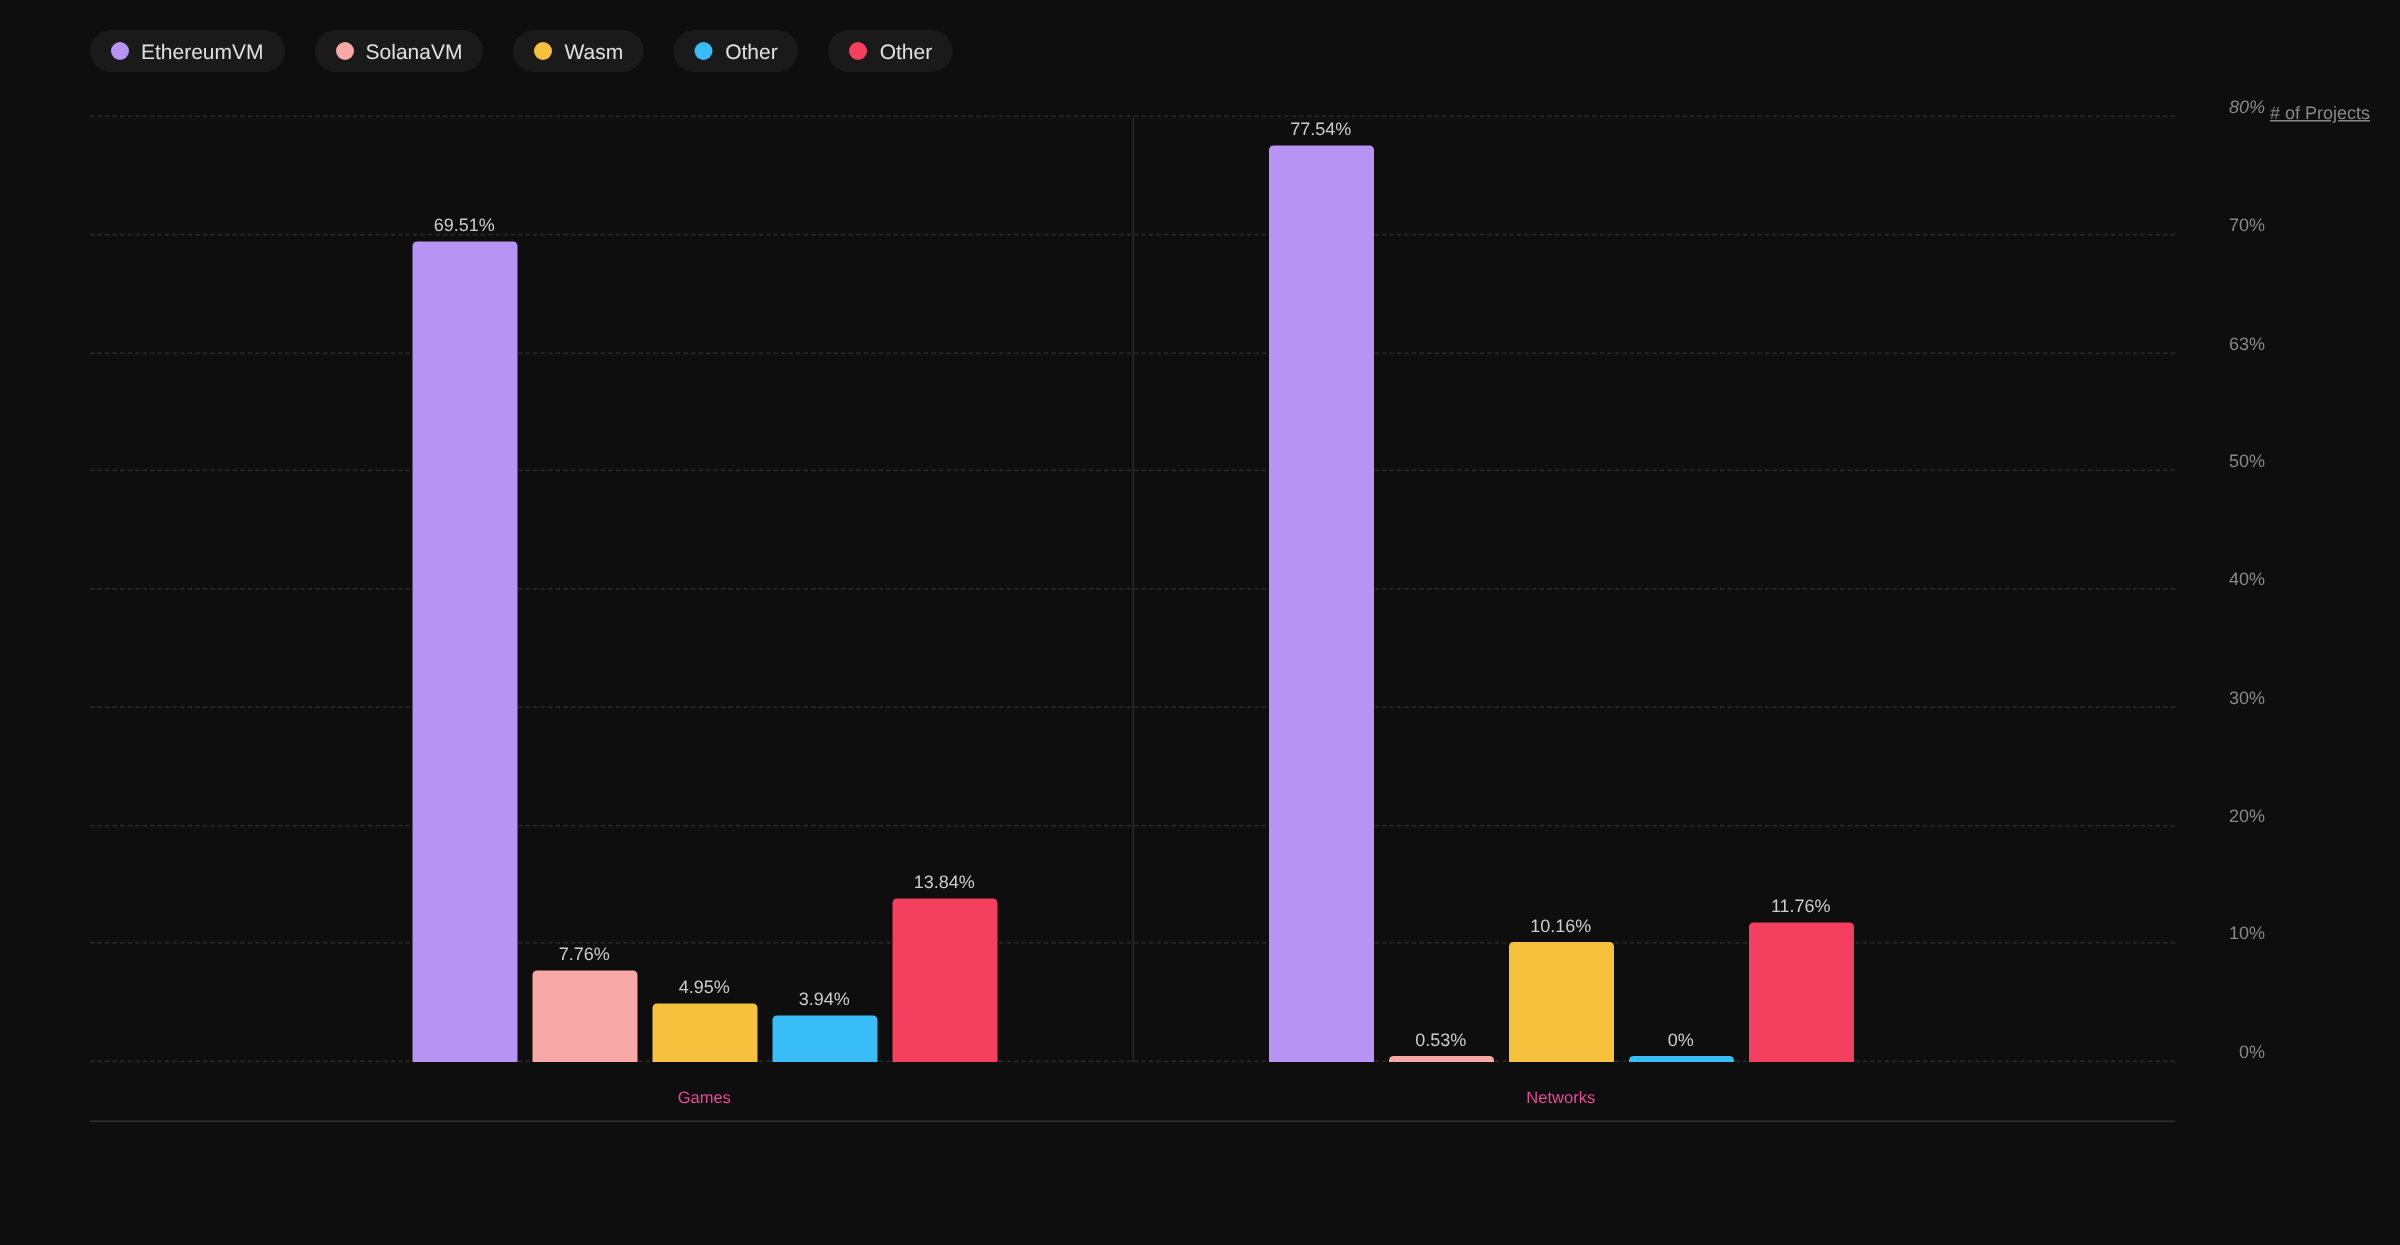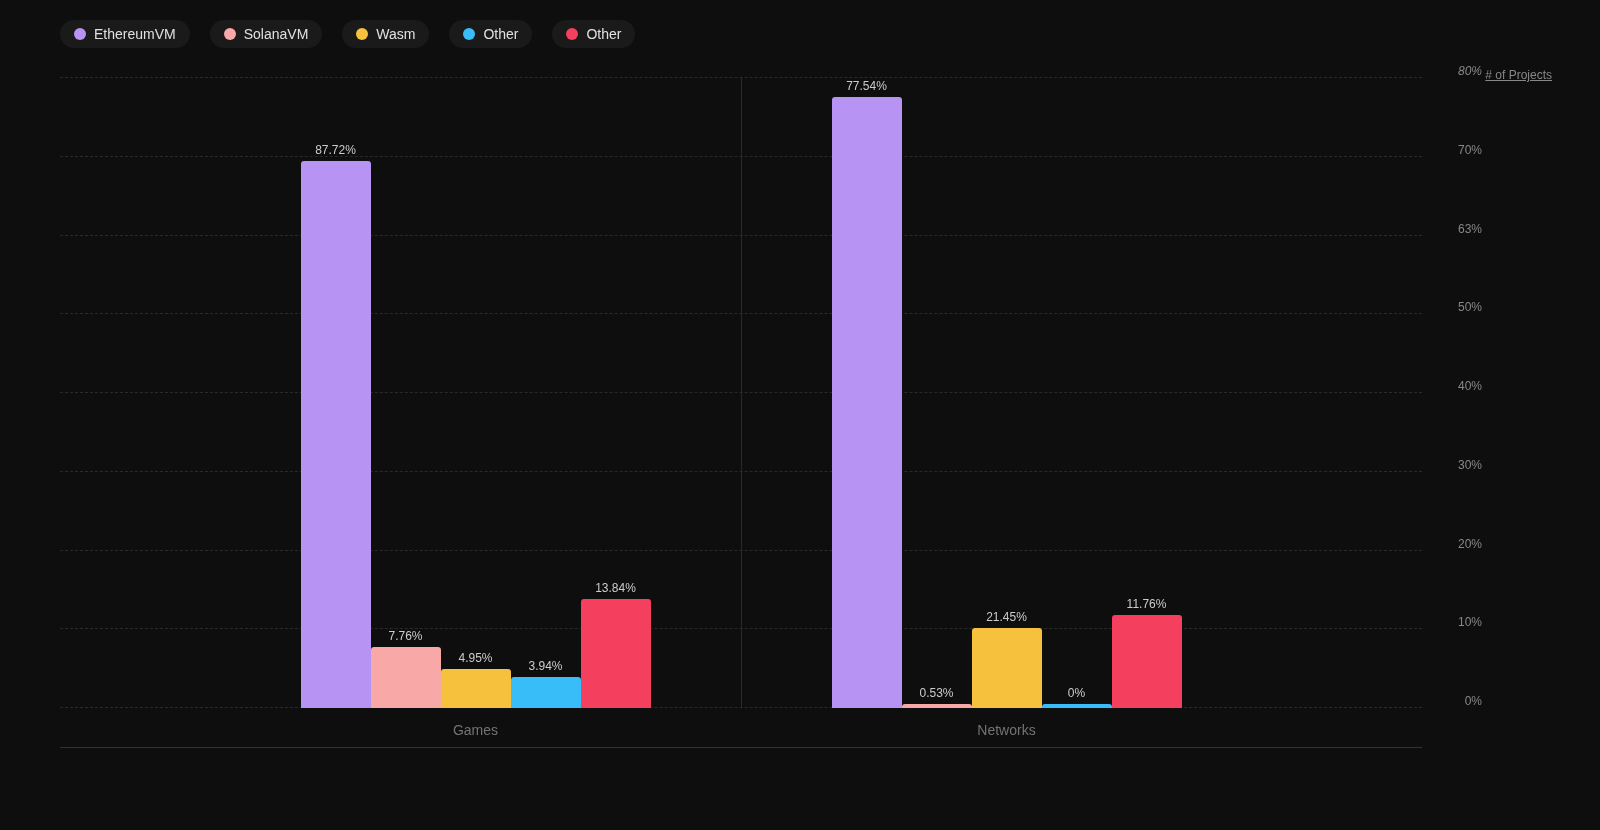--- a/index.html
+++ b/index.html
@@ -8,21 +8,21 @@
       color: #fff;
       font-family: -apple-system, BlinkMacSystemFont, 'Segoe UI', sans-serif;
       width: 1600px;
       height: 830px;
       overflow: hidden;
     }
     .chart-container {
       width: 1600px;
       height: 830px;
       position: relative;
-      padding: 20px 108px 80px 60px;
+      padding: 20px 80px 80px 60px;
     }
     .legend {
       display: flex;
       gap: 20px;
       align-items: center;
       margin-bottom: 30px;
       flex-wrap: wrap;
     }
     .legend-item {
       display: flex;
@@ -84,20 +84,21 @@
       right: 70px;
       bottom: 40px;
       display: flex;
       align-items: flex-end;
       justify-content: center;
       gap: 0;
     }
     .category-group {
       display: flex;
       align-items: flex-end;
+      gap: 10px;
       position: relative;
       padding: 0 60px;
     }
     .bar-wrapper {
       display: flex;
       flex-direction: column;
       align-items: center;
       gap: 4px;
     }
     .bar-label-top {
@@ -107,22 +108,22 @@
     }
     .bar {
       border-radius: 3px 3px 0 0;
       width: 70px;
     }
     .category-label {
       position: absolute;
       bottom: -30px;
       left: 50%;
       transform: translateX(-50%);
-      font-size: 14px;
-      color: #737373;
+      font-size: 11px;
+      color: #ec4899;
       white-space: nowrap;
     }
     .divider {
       width: 1px;
       height: 100%;
       background: #2a2a2a;
       align-self: stretch;
       margin: 0 30px;
     }
     .x-axis-bottom {
@@ -192,21 +193,21 @@
           <span class="grid-line-label">10%</span>
         </div>
         <div class="grid-line" style="bottom: 0%;">
           <span class="grid-line-label">0%</span>
         </div>
       </div>
 
     <div class="bars-section" id="bars-section">
     <div class="category-group">
           <div class="bar-wrapper">
-            <div class="bar-label-top">87.72%</div>
+            <div class="bar-label-top">69.51%</div>
             <div class="bar" style="height: 547.407px; background: rgb(183, 148, 244);"></div>
           </div>
           <div class="bar-wrapper">
             <div class="bar-label-top">7.76%</div>
             <div class="bar" style="height: 61.11px; background: rgb(249, 168, 168);"></div>
           </div>
           <div class="bar-wrapper">
             <div class="bar-label-top">4.95%</div>
             <div class="bar" style="height: 38.997px; background: rgb(246, 194, 62);"></div>
           </div>
@@ -224,21 +225,21 @@
         <div class="category-group">
           <div class="bar-wrapper">
             <div class="bar-label-top">77.54%</div>
             <div class="bar" style="height: 610.659px; background: rgb(183, 148, 244);"></div>
           </div>
           <div class="bar-wrapper">
             <div class="bar-label-top">0.53%</div>
             <div class="bar" style="height: 4.158px; background: rgb(249, 168, 168);"></div>
           </div>
           <div class="bar-wrapper">
-            <div class="bar-label-top">21.45%</div>
+            <div class="bar-label-top">10.16%</div>
             <div class="bar" style="height: 80.01px; background: rgb(246, 194, 62);"></div>
           </div>
           <div class="bar-wrapper">
             <div class="bar-label-top">0%</div>
             <div class="bar" style="height: 4px; background: rgb(56, 189, 248);"></div>
           </div>
           <div class="bar-wrapper">
             <div class="bar-label-top">11.76%</div>
             <div class="bar" style="height: 92.61px; background: rgb(244, 63, 94);"></div>
           </div>

